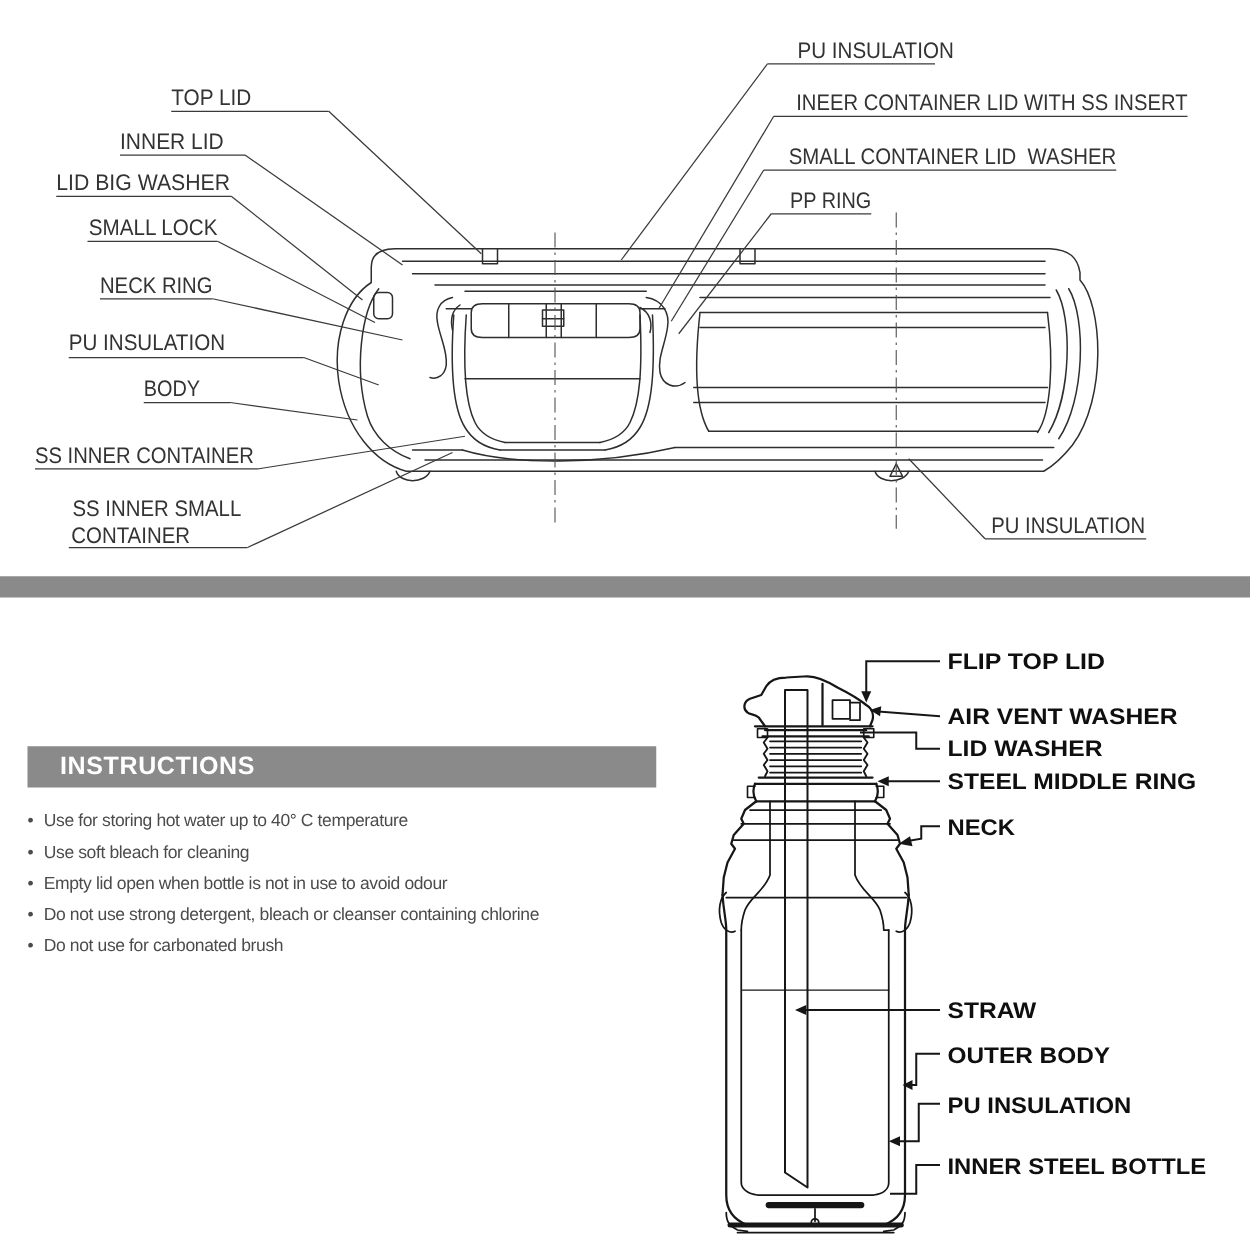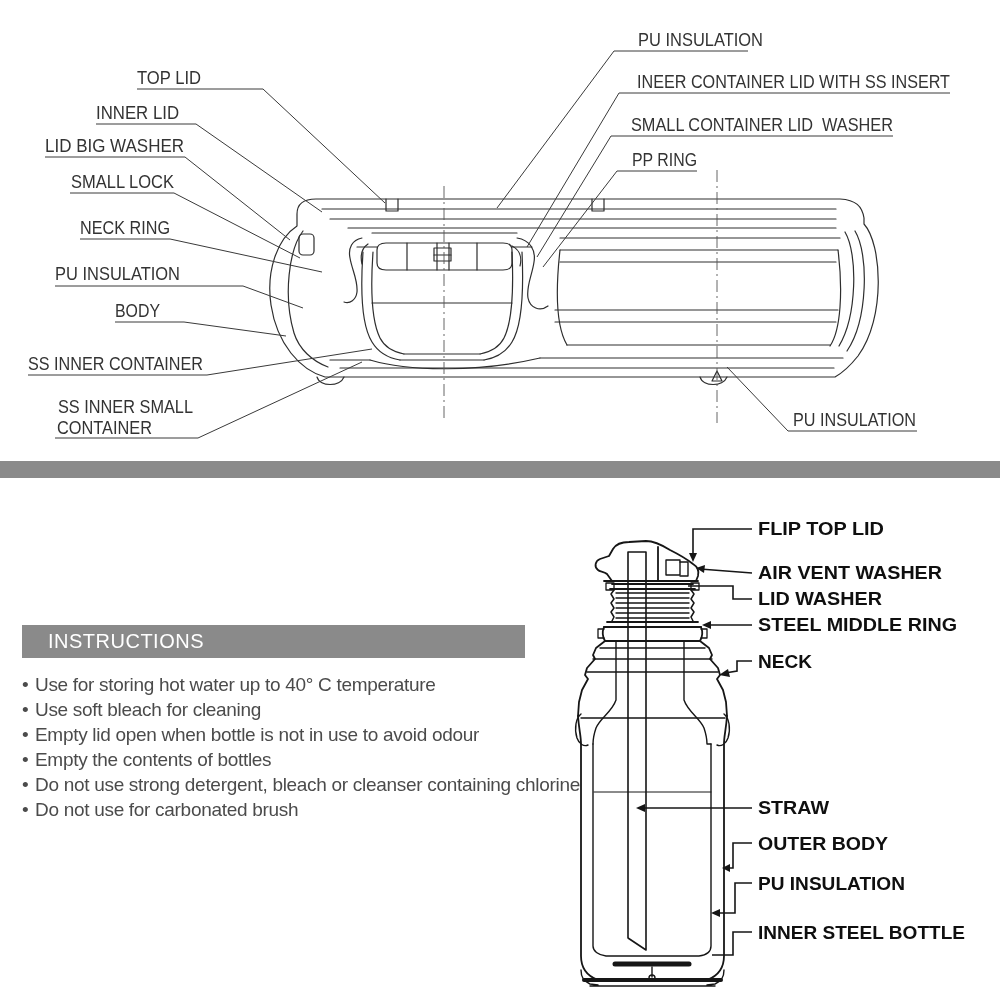--- a/index.html
+++ b/index.html
@@ -3,23 +3,23 @@
 <meta charset="utf-8">
 <style>
   html,body{margin:0;padding:0;background:#fff;}
   #page{position:relative;width:1000px;height:1000px;background:#ffffff;overflow:hidden;
         font-family:"Liberation Sans", sans-serif;}
   #scene{position:absolute;left:0;top:0;}
   .divider{position:absolute;left:0;top:461px;width:1000px;height:17px;background:#8a8a8a;}
   .instructions{position:absolute;left:22px;top:597px;width:560px;}
   .instructions-header{width:503px;height:33px;background:#8a8a8a;}
   .instructions-header span{display:block;line-height:33px;padding-left:26px;color:#ffffff;
-        font-weight:normal;font-size:20px;letter-spacing:0.5px;margin-top:28px;}
+        font-weight:bold;font-size:20px;letter-spacing:0.5px;}
   .instructions-list{list-style:none;margin:14px 0 0 0;padding:0;}
-  .instructions-list li{position:relative;padding-left:13px;font-size:19px;letter-spacing:-0.3px;
+  .instructions-list li{position:relative;padding-left:13px;font-size:14px;letter-spacing:-0.3px;
         color:#4b4b4b;line-height:25px;}
   .instructions-list li::before{content:"\2022";position:absolute;left:0;top:0;color:#4b4b4b;}
   text{fill:#333333;}
   .callout-text{font-size:18px;}
   .bold-callout{font-size:18px;font-weight:bold;fill:#0f0f0f;}
   .u{stroke:#3a3a3a;stroke-width:1;}
   .lead{stroke:#3a3a3a;stroke-width:1;fill:none;}
   .blead{stroke:#161616;stroke-width:1.6;fill:none;}
   .arrow{fill:#161616;stroke:none;}
 </style>
@@ -255,19 +255,18 @@
   <div class="divider"></div>
 
   <div class="instructions">
     <div class="instructions-header">
       <span>INSTRUCTIONS</span>
     </div>
     <ul class="instructions-list">
       <li>Use for storing hot water up to 40° C temperature</li>
       <li>Use soft bleach for cleaning</li>
       <li>Empty lid open when bottle is not in use to avoid odour</li>
-      <li>Empty the contents of bottles</li>
       <li>Do not use strong detergent, bleach or cleanser containing chlorine</li>
       <li>Do not use for carbonated brush</li>
     </ul>
   </div>
 
 </div>
 
 </body></html>

